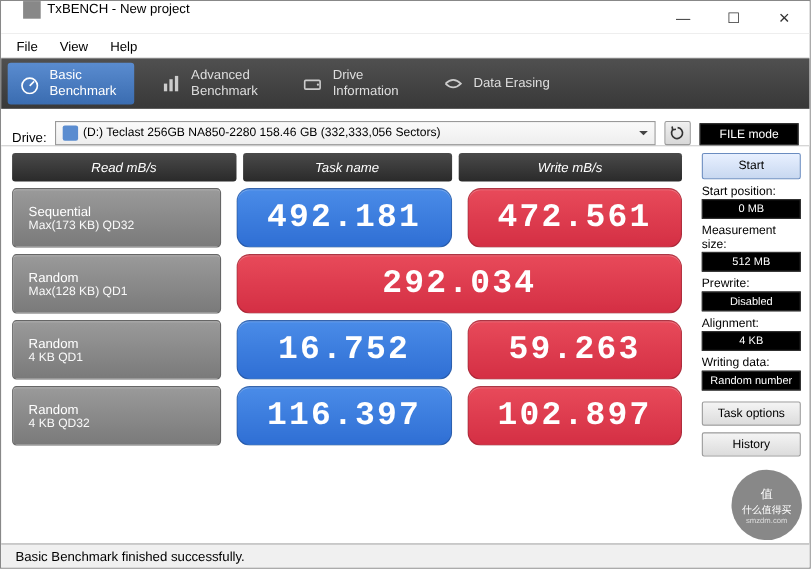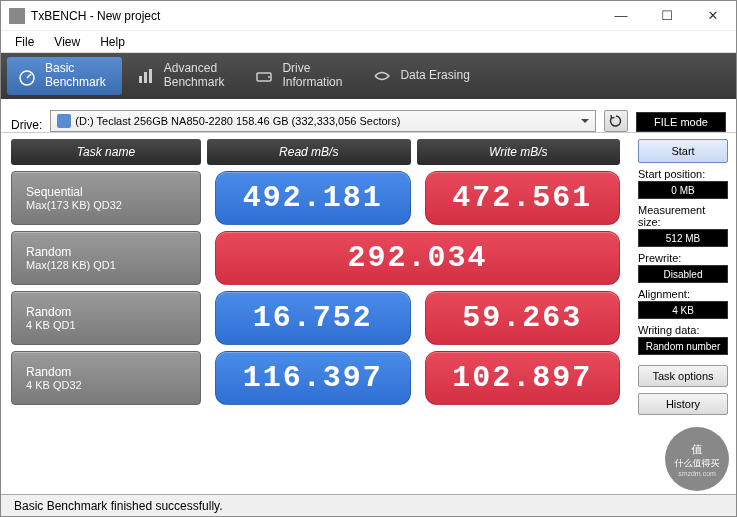--- a/index.html
+++ b/index.html
@@ -1,24 +1,24 @@
 <!DOCTYPE html>
 <html><head>
 <meta charset="utf-8">
 <style>
 *{margin:0;padding:0;box-sizing:border-box;font-family:"Segoe UI",Tahoma,sans-serif}
 body{background:#fff;width:737px;height:517px;display:flex;flex-direction:column;border:1px solid #888;overflow:hidden}
-.titlebar{height:30px;display:flex;align-items:center;padding-left:8px;background:#fff;border-bottom:1px solid #eee}
+.titlebar{height:30px;display:flex;padding-left:20px;background:#fff;border-bottom:1px solid #eee}
 .titlebar-icon{width:16px;height:16px;background:#888;margin-right:6px}
 .titlebar-title{font-size:12px;flex:1}
 .win-btns{display:flex}
 .win-btn{width:46px;height:30px;display:flex;align-items:center;justify-content:center;font-size:13px;color:#333}
 .menubar{height:22px;display:flex;align-items:center;padding-left:4px;background:#fff;border-bottom:1px solid #ddd;font-size:12px}
 .menu-item{padding:2px 10px}
-.tabbar{height:46px;background:linear-gradient(#505050,#383838);display:flex;padding:4px 6px;gap:4px}
+.tabbar{height:46px;background:linear-gradient(#505050,#383838);display:flex;padding:4px 6px;gap:14px}
 .tab{flex:0 0 auto;padding:4px 16px 4px 10px;display:flex;align-items:center;gap:8px;color:#dedede;font-size:12px;border-radius:3px;cursor:pointer}
 .tab.active{background:linear-gradient(#5a8cd0,#3a6cb0);color:#fff}
 .tab-icon{width:20px;height:20px;display:flex;align-items:center;justify-content:center}
 .tab-label{line-height:1.15}
 .drive-row{height:34px;display:flex;align-items:flex-end;padding:0 10px;gap:8px;background:#fff;border-bottom:1px solid #ccc;font-size:12px}
 .drive-select{flex:1;height:22px;border:1px solid #999;display:flex;align-items:center;padding:0 20px 0 6px;position:relative;background:linear-gradient(#fafafa,#eee);font-size:11px}
 .drive-select::after{content:"";position:absolute;right:6px;top:8px;border:4px solid transparent;border-top-color:#444}
 .refresh-btn{width:24px;height:22px;border:1px solid #999;background:linear-gradient(#f0f0f0,#d8d8d8);display:flex;align-items:center;justify-content:center;border-radius:2px}
 .file-mode{width:90px;height:20px;background:#000;color:#fff;font-size:11px;display:flex;align-items:center;justify-content:center;border:1px solid #333}
 .main{flex:1;display:flex;overflow:hidden}
@@ -114,22 +114,22 @@
         <path d="M7 2 A5 5 0 1 1 2.5 4" fill="none" stroke="#333" stroke-width="1.5"></path>
         <path d="M2 1 L2.5 4 L5.5 3.5" fill="none" stroke="#333" stroke-width="1.5"></path>
       </svg>
   </div>
   <div class="file-mode">FILE mode</div>
 </div>
 
 <div class="main">
   <div class="bench-area">
     <div class="bench-header">
+      <div class="bh-cell bh-read">Read mB/s</div>
       <div class="bh-cell bh-task">Task name</div>
-      <div class="bh-cell bh-read">Read mB/s</div>
       <div class="bh-cell bh-write">Write mB/s</div>
     </div>
     <div class="bench-row">
       <div class="task-cell">
         <div>Sequential</div>
         <div class="task-sub">Max(173 KB) QD32</div>
       </div>
       <div class="val-cell val-read">492.181</div>
       <div class="val-cell val-write">472.561</div>
     </div>

